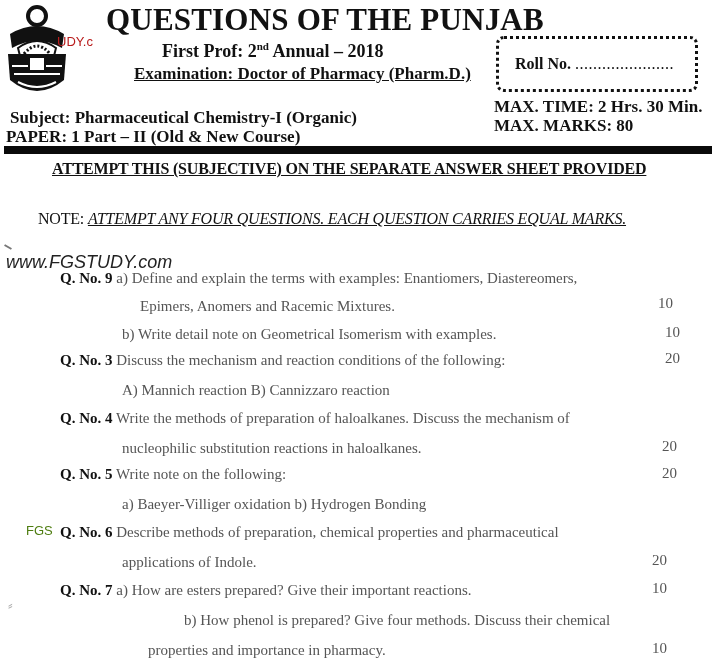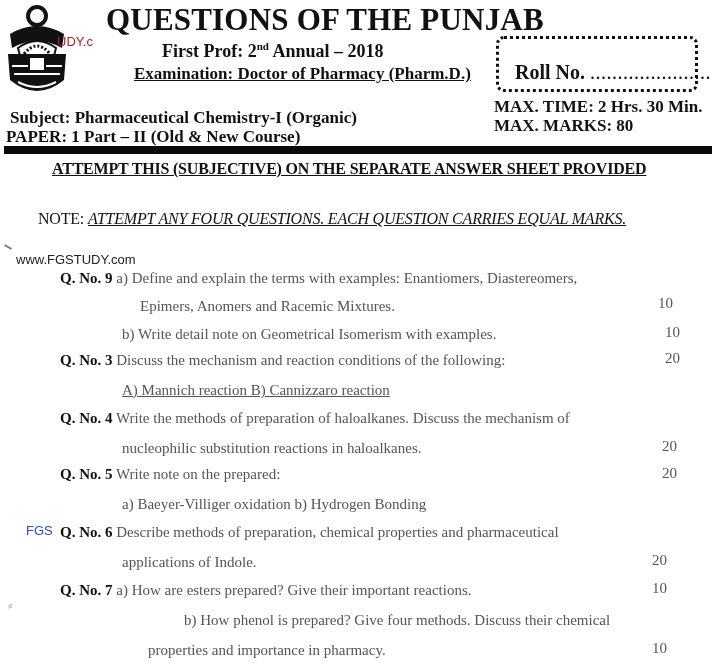--- a/index.html
+++ b/index.html
@@ -15,30 +15,30 @@
     .uni-title { left: 106px; top: 2px; font-size: 31px; font-weight: bold; letter-spacing: 0.2px; white-space: nowrap; }
     .exam-line { left: 162px; top: 40px; font-size: 18px; font-weight: bold; white-space: nowrap; }
     .exam-line sup { font-size: 11px; }
     .exam-type { left: 134px; top: 64px; font-size: 17px; font-weight: bold; text-decoration: underline; white-space: nowrap; }
     .subject { left: 10px; top: 108px; font-size: 17px; font-weight: bold; white-space: nowrap; }
     .paper { left: 6px; top: 127px; font-size: 17px; font-weight: bold; white-space: nowrap; }
     .roll-box {
       left: 496px; top: 36px; width: 196px; height: 50px;
       border: 3px dotted #111; border-radius: 8px;
     }
-    .roll-label { position: absolute; left: 16px; top: 22px; font-size: 20px; font-weight: bold; white-space: nowrap; }
+    .roll-label { position: absolute; left: 16px; top: 16px; font-size: 16px; font-weight: bold; white-space: nowrap; }
     .roll-dots { font-weight: normal; letter-spacing: 0.5px; }
     .max-time { left: 494px; top: 97px; font-size: 17px; font-weight: bold; white-space: nowrap; }
     .max-marks { left: 494px; top: 116px; font-size: 17px; font-weight: bold; white-space: nowrap; }
     .rule { left: 4px; top: 146px; width: 708px; height: 8px; background: #0a0a0a; }
     .attempt { left: 52px; top: 160px; font-size: 16px; font-weight: bold; text-decoration: underline; white-space: nowrap; letter-spacing: -0.2px; }
     .note { left: 38px; top: 210px; font-size: 16px; font-weight: normal; white-space: nowrap; letter-spacing: -0.2px; }
     .note .note-text { font-style: italic; text-decoration: underline; }
-    .wm-mid { left: 16px; top: 252px; font-family: "Liberation Sans", "DejaVu Sans", sans-serif; font-size: 13px; color: #222; }
-    .wm-low { left: 26px; top: 523px; font-family: "Liberation Sans", "DejaVu Sans", sans-serif; font-size: 13px; color: #1d4ed8; }
+    .wm-mid { left: 6px; top: 252px; font-family: "Liberation Sans", "DejaVu Sans", sans-serif; font-size: 18px; color: #222; font-style: italic; }
+    .wm-low { left: 26px; top: 523px; font-family: "Liberation Sans", "DejaVu Sans", sans-serif; font-size: 13px; color: #4d7c0f; }
     .tick-mark { left: 4px; top: 246px; width: 8px; height: 2px; background: #777; transform: rotate(30deg); }
     .smudge { left: 8px; top: 598px; font-size: 14px; color: #aaa; }
     .q { position: absolute; font-size: 15px; white-space: nowrap; color: #555; }
     .qno { color: #111; font-weight: bold; }
     .marks { position: absolute; font-size: 15px; color: #555; }
   </style>
 </head>
 <body>
 
 <div class="abs logo">
@@ -76,27 +76,27 @@
 <div class="abs wm-mid">www.FGSTUDY.com</div>
 
 <div class="q" style="left:60px;top:270px;"><span class="qno">Q. No. 9</span> <span>a) Define and explain the terms with examples: Enantiomers, Diastereomers,</span></div>
 <div class="q" style="left:140px;top:298px;">Epimers,  Anomers and Racemic Mixtures.</div>
 <div class="marks" style="left:658px;top:295px;">10</div>
 <div class="q" style="left:122px;top:326px;">b) Write detail note on Geometrical Isomerism with examples.</div>
 <div class="marks" style="left:665px;top:324px;">10</div>
 
 <div class="q" style="left:60px;top:352px;"><span class="qno">Q. No. 3</span> <span>Discuss the mechanism and reaction conditions of the following:</span></div>
 <div class="marks" style="left:665px;top:350px;">20</div>
-<div class="q" style="left:122px;top:382px;text-decoration:underline;">A) Mannich reaction     B) Cannizzaro reaction</div>
+<div class="q" style="left:122px;top:382px;">A) Mannich reaction     B) Cannizzaro reaction</div>
 
 <div class="q" style="left:60px;top:410px;"><span class="qno">Q. No. 4</span> <span>Write the methods of preparation of haloalkanes. Discuss the mechanism of</span></div>
 <div class="q" style="left:122px;top:440px;">nucleophilic substitution reactions in haloalkanes.</div>
 <div class="marks" style="left:662px;top:438px;">20</div>
 
-<div class="q" style="left:60px;top:466px;"><span class="qno">Q. No. 5</span> <span>Write note on the prepared:</span></div>
+<div class="q" style="left:60px;top:466px;"><span class="qno">Q. No. 5</span> <span>Write note on the following:</span></div>
 <div class="marks" style="left:662px;top:465px;">20</div>
 <div class="q" style="left:122px;top:496px;">a) Baeyer-Villiger oxidation     b) Hydrogen Bonding</div>
 
 <div class="abs wm-low">FGS</div>
 <div class="q" style="left:60px;top:524px;"><span class="qno">Q. No. 6</span> <span>Describe methods of preparation, chemical properties and pharmaceutical</span></div>
 <div class="q" style="left:122px;top:554px;">applications of Indole.</div>
 <div class="marks" style="left:652px;top:552px;">20</div>
 
 <div class="q" style="left:60px;top:582px;"><span class="qno">Q. No. 7</span> <span>a) How are esters prepared? Give their important reactions.</span></div>
 <div class="marks" style="left:652px;top:580px;">10</div>

